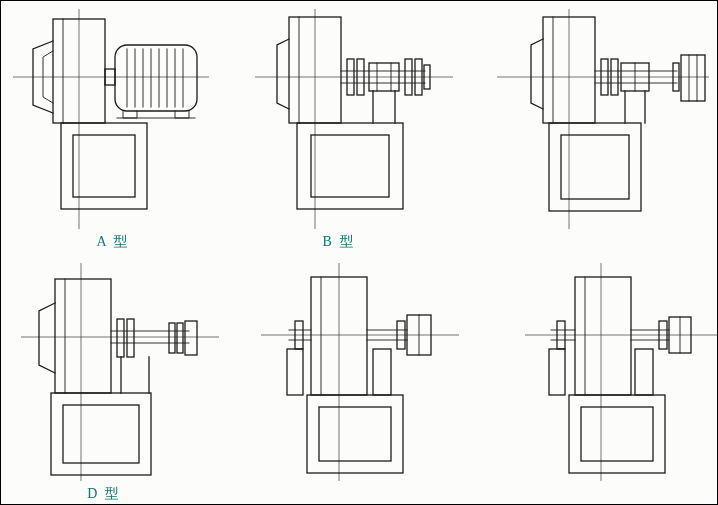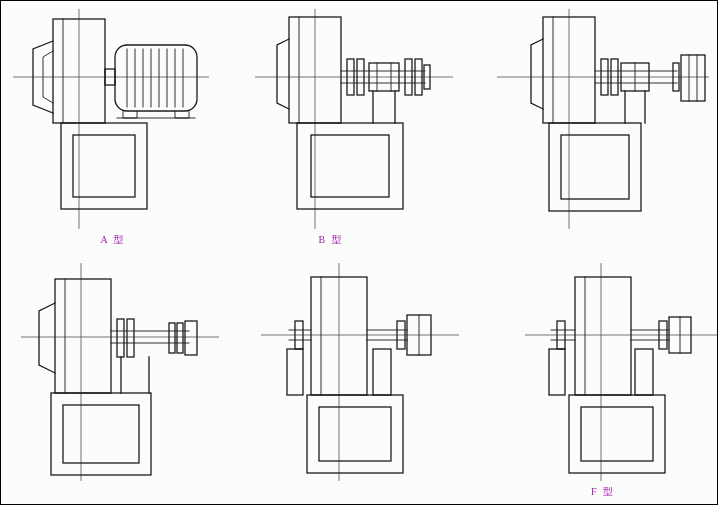--- a/index.html
+++ b/index.html
@@ -10,23 +10,23 @@
     border:1px solid #000;
     background:#fcfcfa;
     font-family:"Liberation Serif", serif;
     overflow:hidden;
   }
   .cell { position:absolute; }
   .lbl {
     position:absolute;
     width:200px;
     text-align:center;
-    font-size:10px;
+    font-size:14px;
     letter-spacing:2px;
-    color:#a21caf;
+    color:#0f766e;
     font-family:"Liberation Serif", serif;
   }
   
   .s { fill:none; stroke:#1c1c1c; stroke-width:1.3; stroke-linecap:square; stroke-linejoin:miter; }
   .t { stroke-width:0.9; }
   .c { stroke:#3a3a3a; stroke-width:0.7; fill:none; }
 </style>
 </head>
 <body>
 
@@ -84,21 +84,21 @@
     <g>
       <rect class="s" x="116" y="56" width="30" height="28"></rect>
       <path class="s t" d="M124 56 V84 M138 56 V84"></path>
       <path class="s" d="M120 84 V116 M142 84 V116"></path>
     </g>
     <g>
       <rect class="s" x="44" y="116" width="106" height="86"></rect>
       <rect class="s" x="58" y="128" width="78" height="62"></rect>
     </g>
   </svg>
-  <div class="lbl" style="left:230px;top:232px">B 型</div>
+  <div class="lbl" style="left:238px;top:232px">B 型</div>
 
   <svg class="cell" style="left:494px;top:6px" width="218" height="224" viewBox="0 0 218 224">
     <g>
       <line class="c" x1="74" y1="2" x2="74" y2="222"></line>
       <line class="c" x1="2" y1="70" x2="214" y2="70"></line>
     </g>
     <g>
       <rect class="s" x="48" y="10" width="52" height="106"></rect>
       <line class="s t" x1="58" y1="10" x2="58" y2="116"></line>
     </g>
@@ -153,20 +153,21 @@
       <rect class="s" x="166" y="60" width="12" height="34"></rect>
     </g>
     <g>
       <path class="s" d="M102 96 V132 M130 96 V132"></path>
     </g>
     <g>
       <rect class="s" x="32" y="132" width="100" height="82"></rect>
       <rect class="s" x="44" y="144" width="76" height="58"></rect>
     </g>
   </svg>
+  <div class="lbl" style="left:3px;top:484px">D 型</div>
 
   <svg class="cell" style="left:258px;top:260px" width="205" height="222" viewBox="0 0 205 222">
     <g>
       <line class="c" x1="80" y1="2" x2="80" y2="220"></line>
       <line class="c" x1="2" y1="74" x2="200" y2="74"></line>
     </g>
     <g>
       <rect class="s" x="52" y="16" width="56" height="118"></rect>
       <line class="s t" x1="62" y1="16" x2="62" y2="134"></line>
     </g>
@@ -217,15 +218,14 @@
     </g>
     <g>
       <rect class="s" x="146" y="56" width="22" height="36"></rect>
       <path class="s t" d="M157 56 V92"></path>
     </g>
     <g>
       <rect class="s" x="46" y="134" width="96" height="78"></rect>
       <rect class="s" x="58" y="146" width="72" height="54"></rect>
     </g>
   </svg>
-  <div class="lbl" style="left:502px;top:484px">F 型</div>
 
 </div>
 
 </body></html>

